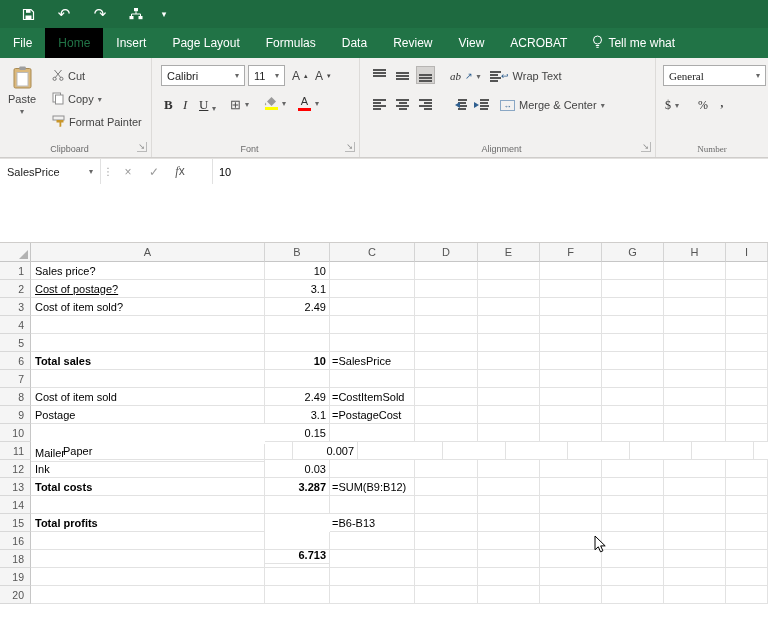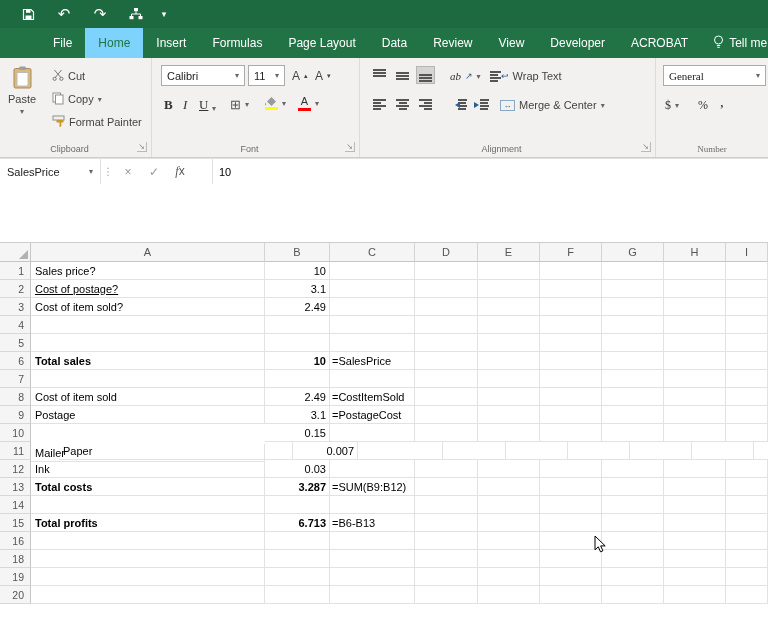--- a/index.html
+++ b/index.html
@@ -10,23 +10,23 @@
 
 .titlebar{position:absolute;left:0;top:0;width:100%;height:28px;background:#1e6a40;
   display:flex;align-items:center;padding-left:10px;}
 .qa-btn{width:36px;height:26px;display:flex;align-items:center;justify-content:center;
   color:#fff;font-size:15px;}
 .qa-btn.small{width:20px;font-size:9px;}
 
 
 .tabbar{position:absolute;left:0;top:28px;width:100%;height:30px;background:#217346;
   display:flex;overflow:hidden;}
-.tabs{display:flex;height:100%;padding-left:40px;}
+.tabs{display:flex;height:100%;}
 .tab{padding:0 13px;display:flex;align-items:center;color:#fff;font-size:12px;white-space:nowrap;}
-.tab.active{background:#7dd3fc;color:#217346;}
+.tab.active{background:#000000;color:#217346;}
 .tellme{display:flex;align-items:center;color:#fff;font-size:12px;margin-left:12px;gap:5px;white-space:nowrap;}
 
 
 .ribbon{position:absolute;left:0;top:58px;width:100%;height:100px;background:#f2f1f0;
   border-bottom:1px solid #cfcdcb;}
 .group{position:absolute;top:0;height:100%;border-right:1px solid #dddbd9;}
 .glabel{position:absolute;bottom:3px;left:0;right:12px;text-align:center;font-size:9px;color:#6b6b6b;}
 .launcher{position:absolute;bottom:5px;right:4px;width:10px;height:10px;color:#8a8a8a;
   font-size:8px;line-height:10px;text-align:center;border:1px solid #b9b9b9;border-top:none;border-left:none;}
 .rbtn{display:flex;align-items:center;gap:4px;font-size:11px;color:#444;position:absolute;height:20px;white-space:nowrap;}
@@ -118,26 +118,25 @@
         </svg>
     </div>
     <div class="qa-btn small">▾</div>
   </div>
 
   <div class="tabbar">
     <div class="tabs">
         <div class="tab">File</div>
         <div class="tab active">Home</div>
         <div class="tab">Insert</div>
+        <div class="tab">Page Layout</div>
         <div class="tab">Formulas</div>
-        <div class="tab">Page Layout</div>
         <div class="tab">Data</div>
         <div class="tab">Review</div>
         <div class="tab">View</div>
-        <div class="tab">Developer</div>
         <div class="tab">ACROBAT</div>
       </div>
     <div class="tellme">
       <span>
         <svg width="11" height="14" viewBox="0 0 11 14">
             <circle cx="5.5" cy="5" r="4" fill="none" stroke="#fff"></circle>
             <path d="M3.8,10.5 h3.4 M4.3,12.3 h2.4" stroke="#fff"></path>
           </svg>
       </span>
       <span>Tell me what</span>
@@ -497,21 +496,21 @@
           <div class="cell " style="width: 63px;"></div>
           <div class="cell " style="width: 62px;"></div>
           <div class="cell " style="width: 62px;"></div>
           <div class="cell " style="width: 62px;"></div>
           <div class="cell " style="width: 62px;"></div>
           <div class="cell " style="width: 42px;"></div>
         </div>
         <div class="srow">
           <div class="rowh">15</div>
           <div class="cell ca bold" style="width: 234px;">Total profits</div>
-          <div class="cell cb bold" style="width: 65px;">6.713</div>
+          <div class="cell cb bold" style="width: 65px; margin-top: 32px;">6.713</div>
           <div class="cell cc" style="width: 85px;">=B6-B13</div>
           <div class="cell " style="width: 63px;"></div>
           <div class="cell " style="width: 62px;"></div>
           <div class="cell " style="width: 62px;"></div>
           <div class="cell " style="width: 62px;"></div>
           <div class="cell " style="width: 62px;"></div>
           <div class="cell " style="width: 42px;"></div>
         </div>
         <div class="srow">
           <div class="rowh">16</div>

